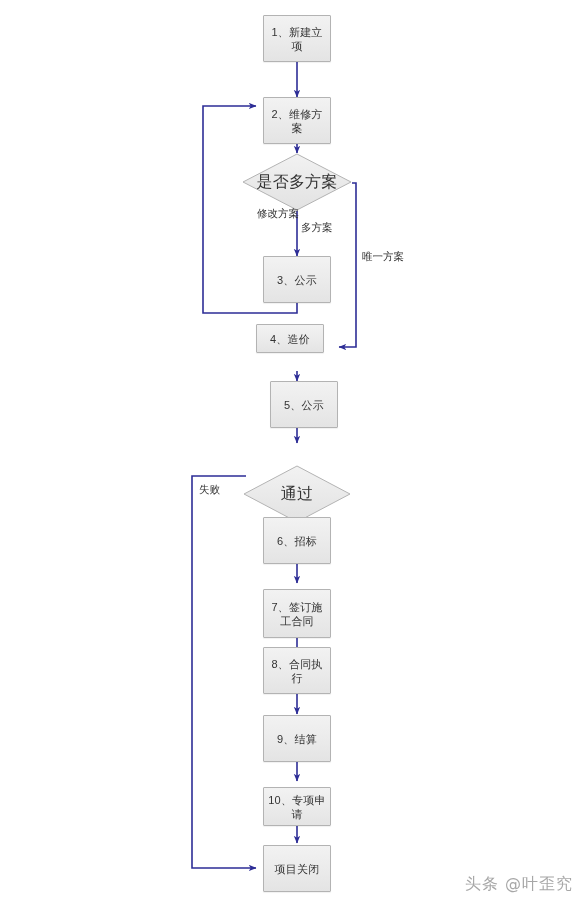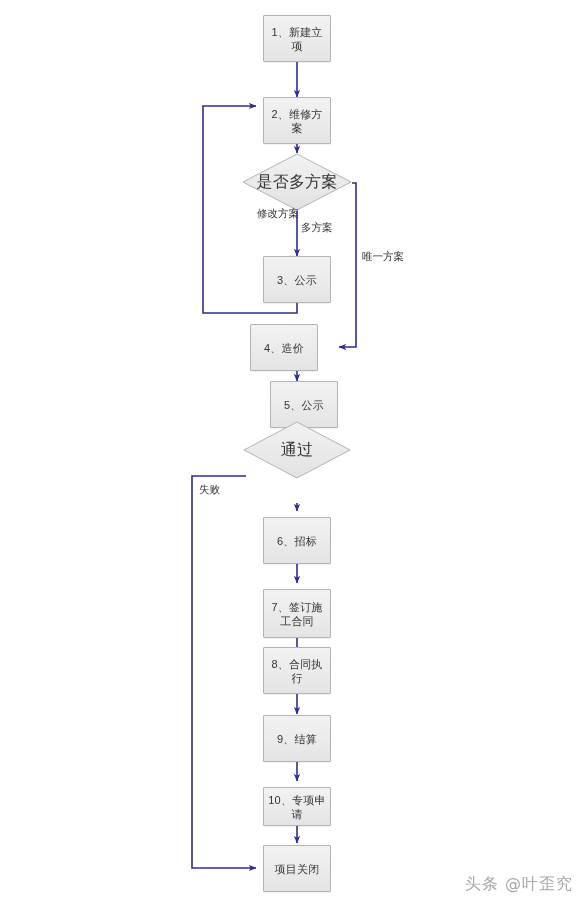--- a/index.html
+++ b/index.html
@@ -138,29 +138,29 @@
     </defs>
     <polygon points="55,1 109,29 55,57 1,29" fill="url(#dg1)" stroke="#b3b3b3" stroke-width="1"></polygon>
   </svg>
   <span class="dlabel">是否多方案</span>
 </div>
 
 <div class="node proc" style="left:263px; top:256px; width:68px; height:47px;">
   <span class="label">3、公示</span>
 </div>
 
-<div class="node proc" style="left:250px; top:324px; width:68px; height:47px;justify-content:center;">
+<div class="node proc" style="left:256px; top:324px; width:68px; height:29px;justify-content:center;">
   <span class="label">4、造价</span>
 </div>
 
 <div class="node proc" style="left:270px; top:381px; width:68px; height:47px;">
   <span class="label">5、公示</span>
 </div>
 
-<div class="node decision" style="left:243px; top:421px; width:108px; height:58px;">
+<div class="node decision" style="left:243px; top:465px; width:108px; height:58px;">
   <svg width="108" height="58" viewBox="0 0 108 58">
     <defs>
       <linearGradient id="dg2" x1="0" y1="0" x2="0" y2="1">
         <stop offset="0%" stop-color="#f2f2f2"></stop>
         <stop offset="100%" stop-color="#e2e2e2"></stop>
       </linearGradient>
     </defs>
     <polygon points="54,1 107,29 54,57 1,29" fill="url(#dg2)" stroke="#b3b3b3" stroke-width="1"></polygon>
   </svg>
   <span class="dlabel">通过</span>

